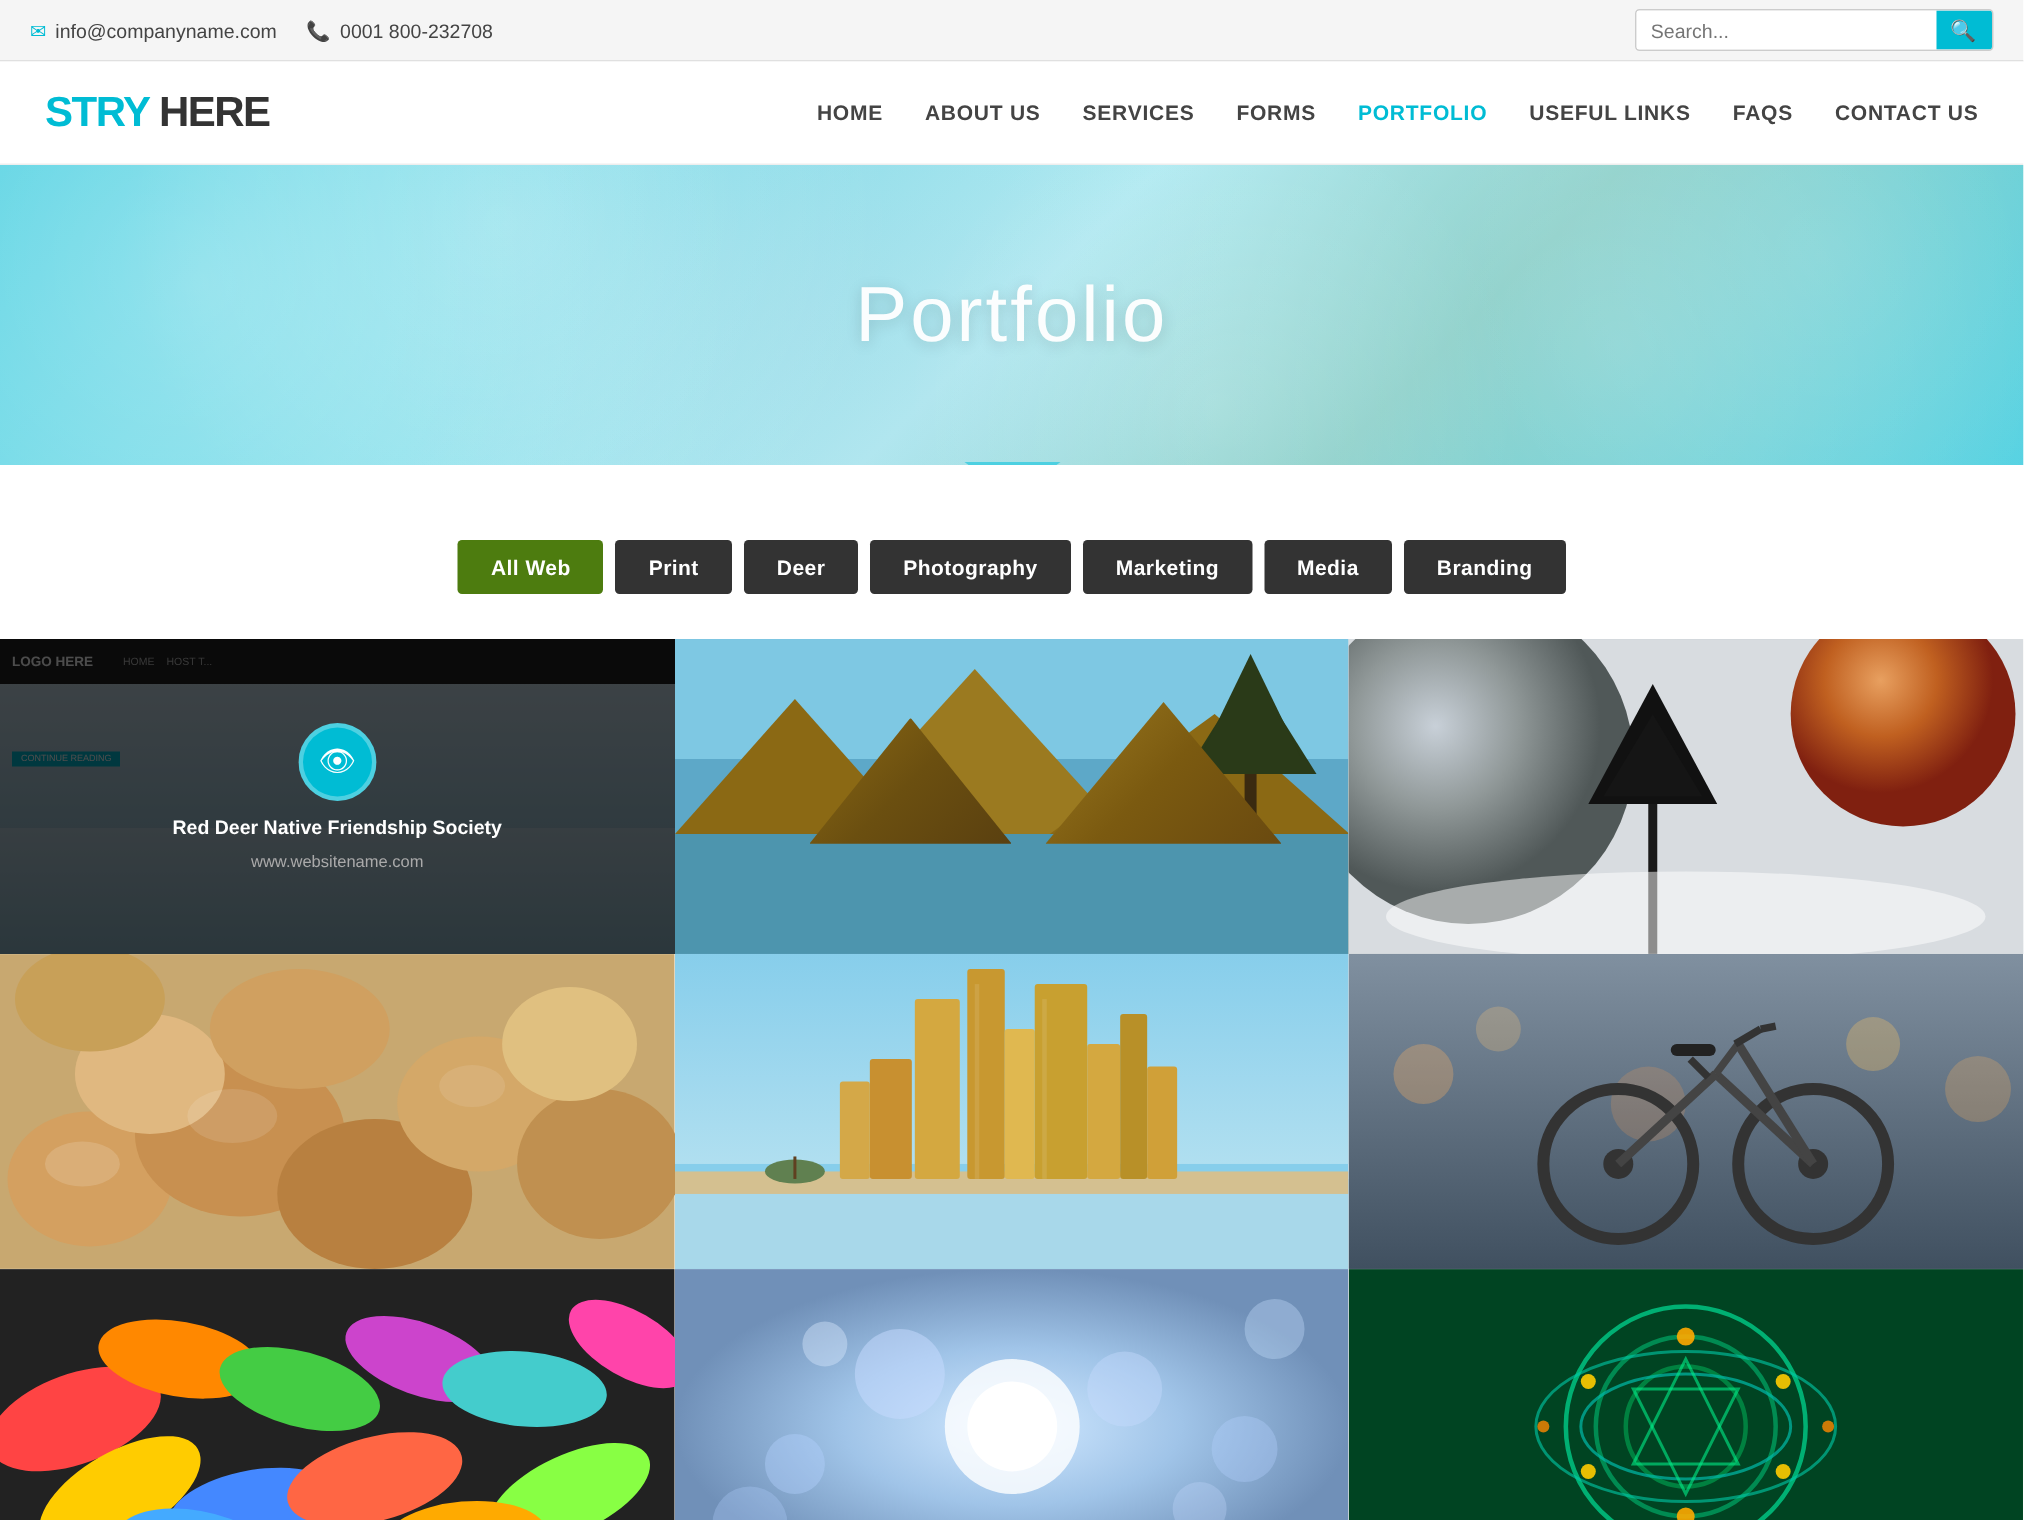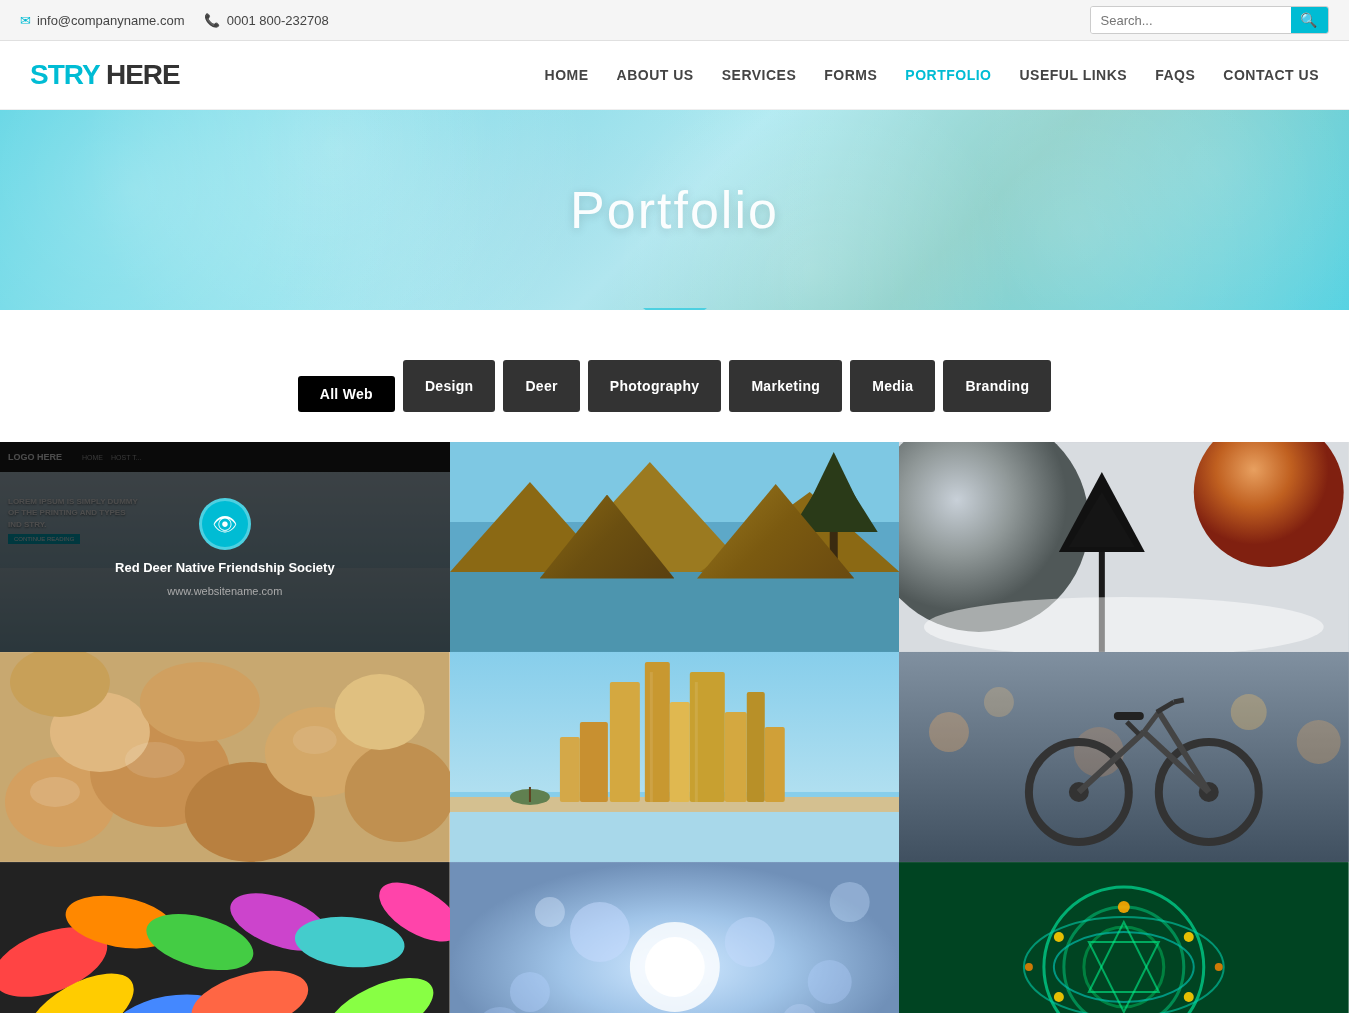--- a/index.html
+++ b/index.html
@@ -122,23 +122,22 @@
     .filter-btn {
       padding: 10px 22px;
       border: none;
       border-radius: 3px;
       font-size: 14px;
       font-weight: 600;
       cursor: pointer;
       letter-spacing: 0.3px;
     }
     .filter-btn.active {
-      background: #000000;
+      background: #4d7c0f;
       color: #fff;
-      margin-top: 16px;
     }
     .filter-btn:not(.active) {
       background: #333;
       color: #fff;
     }
 
     
     .portfolio-grid {
       display: grid;
       grid-template-columns: repeat(3, 1fr);
@@ -279,42 +278,41 @@
   </nav>
 </div>
 
 <div class="hero">
   <h1 class="hero-title">Portfolio</h1>
   <div class="hero-arrow"></div>
 </div>
 
 <div class="filter-bar">
   <button class="filter-btn active">All Web</button>
-  <button class="filter-btn">Design</button>
+  <button class="filter-btn">Print</button>
   <button class="filter-btn">Deer</button>
   <button class="filter-btn">Photography</button>
   <button class="filter-btn">Marketing</button>
   <button class="filter-btn">Media</button>
   <button class="filter-btn">Branding</button>
 </div>
 
 <div class="portfolio-grid">
 
   <div class="portfolio-item">
     <div class="img-website" style="width:100%;height:100%;position:relative;">
       <div class="img-website-inner">
         <div class="site-header-mock">
           <span class="site-logo-mock">LOGO HERE</span>
           <div class="site-nav-mock">
             <span>HOME</span>
             <span>HOST T...</span>
           </div>
         </div>
         <div class="site-body-mock">
-          <div class="site-text-mock">LOREM IPSUM IS SIMPLY DUMMY<br>OF THE PRINTING AND TYPES<br>IND STRY.</div>
           <div class="site-btn-mock">CONTINUE READING</div>
         </div>
         <div class="site-img-lower"></div>
       </div>
       <div class="img-overlay">
         <div class="eye-icon-circle">
           <span>👁</span>
         </div>
         <div class="overlay-title">Red Deer Native Friendship Society</div>
         <div class="overlay-url">www.websitename.com</div>

